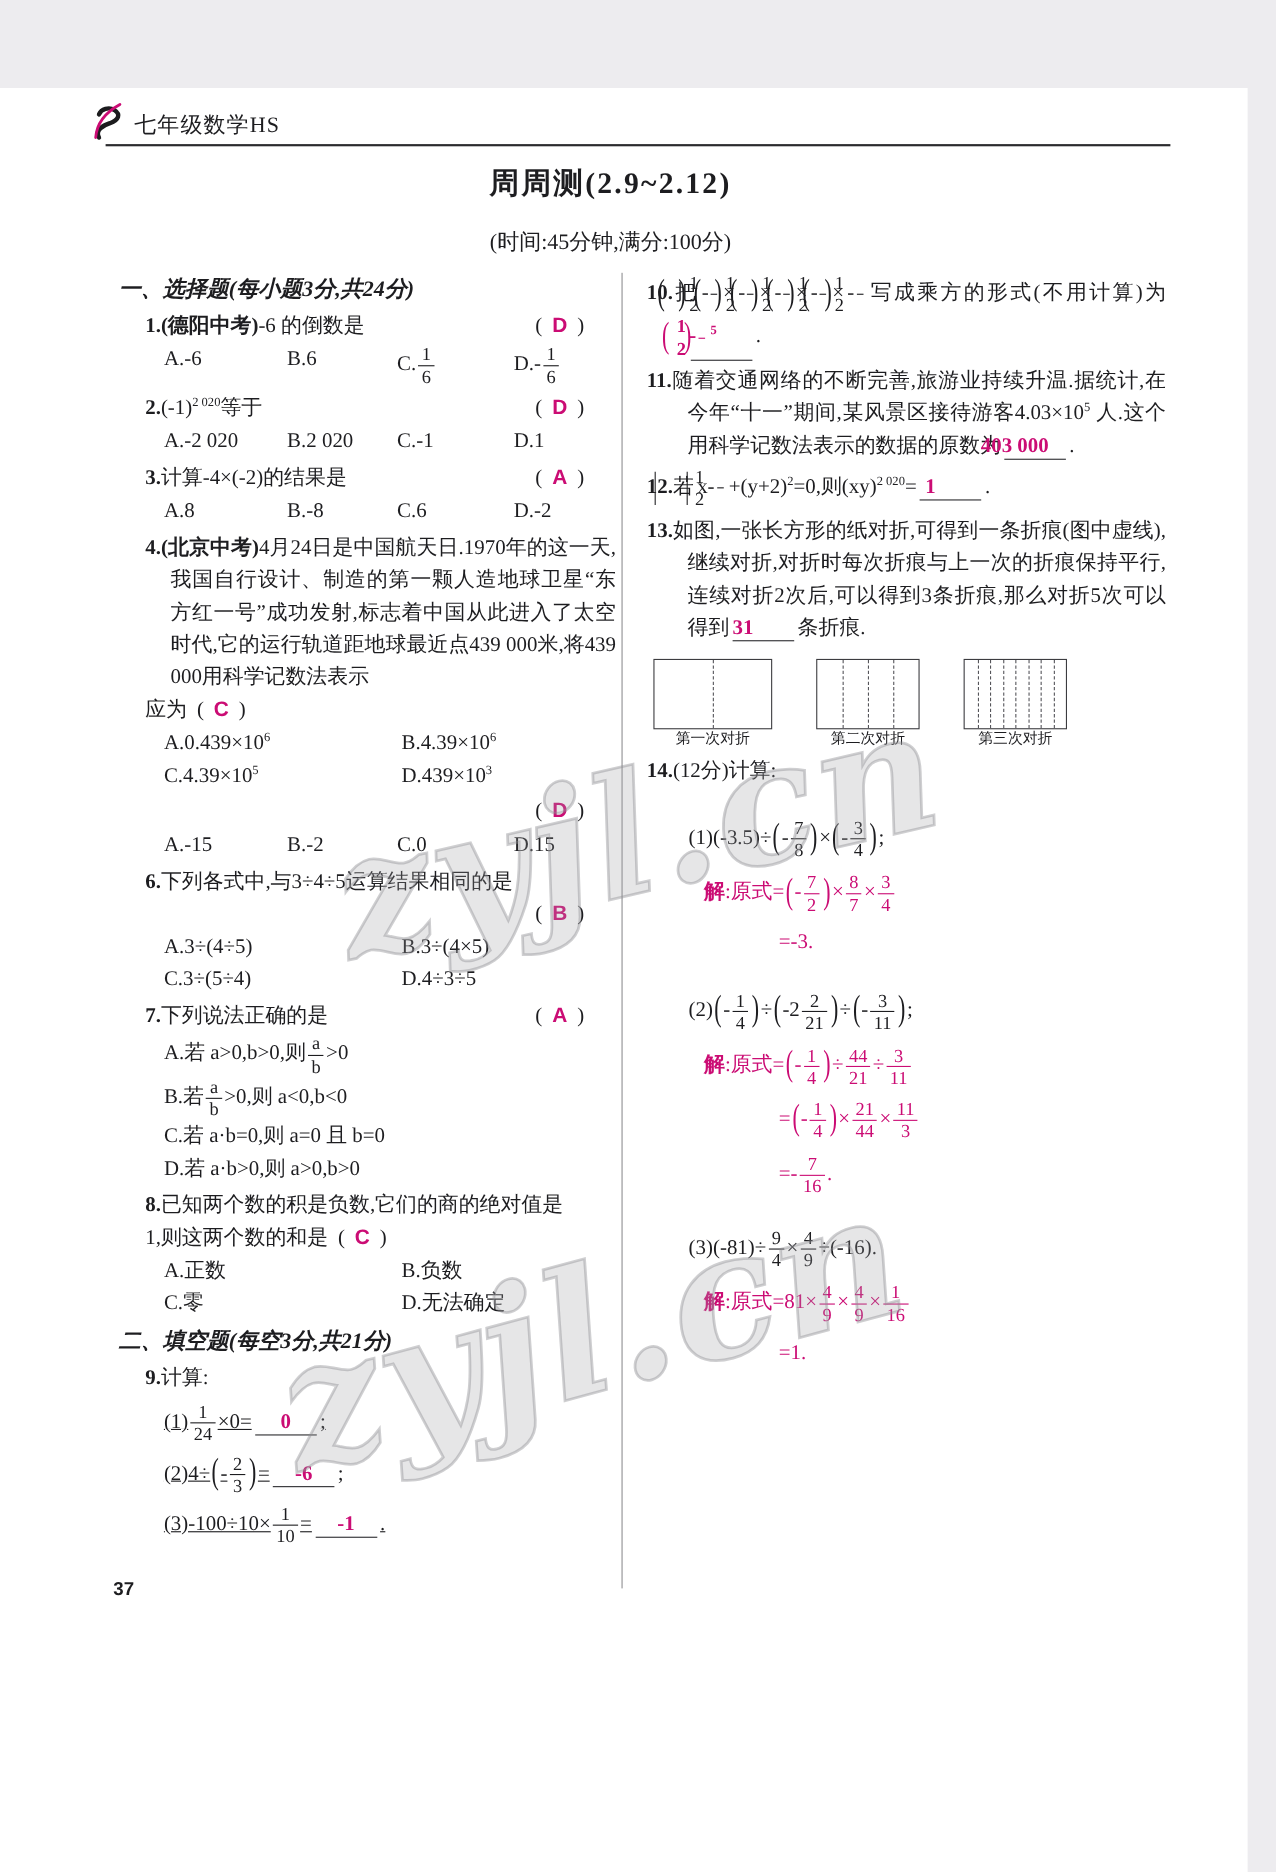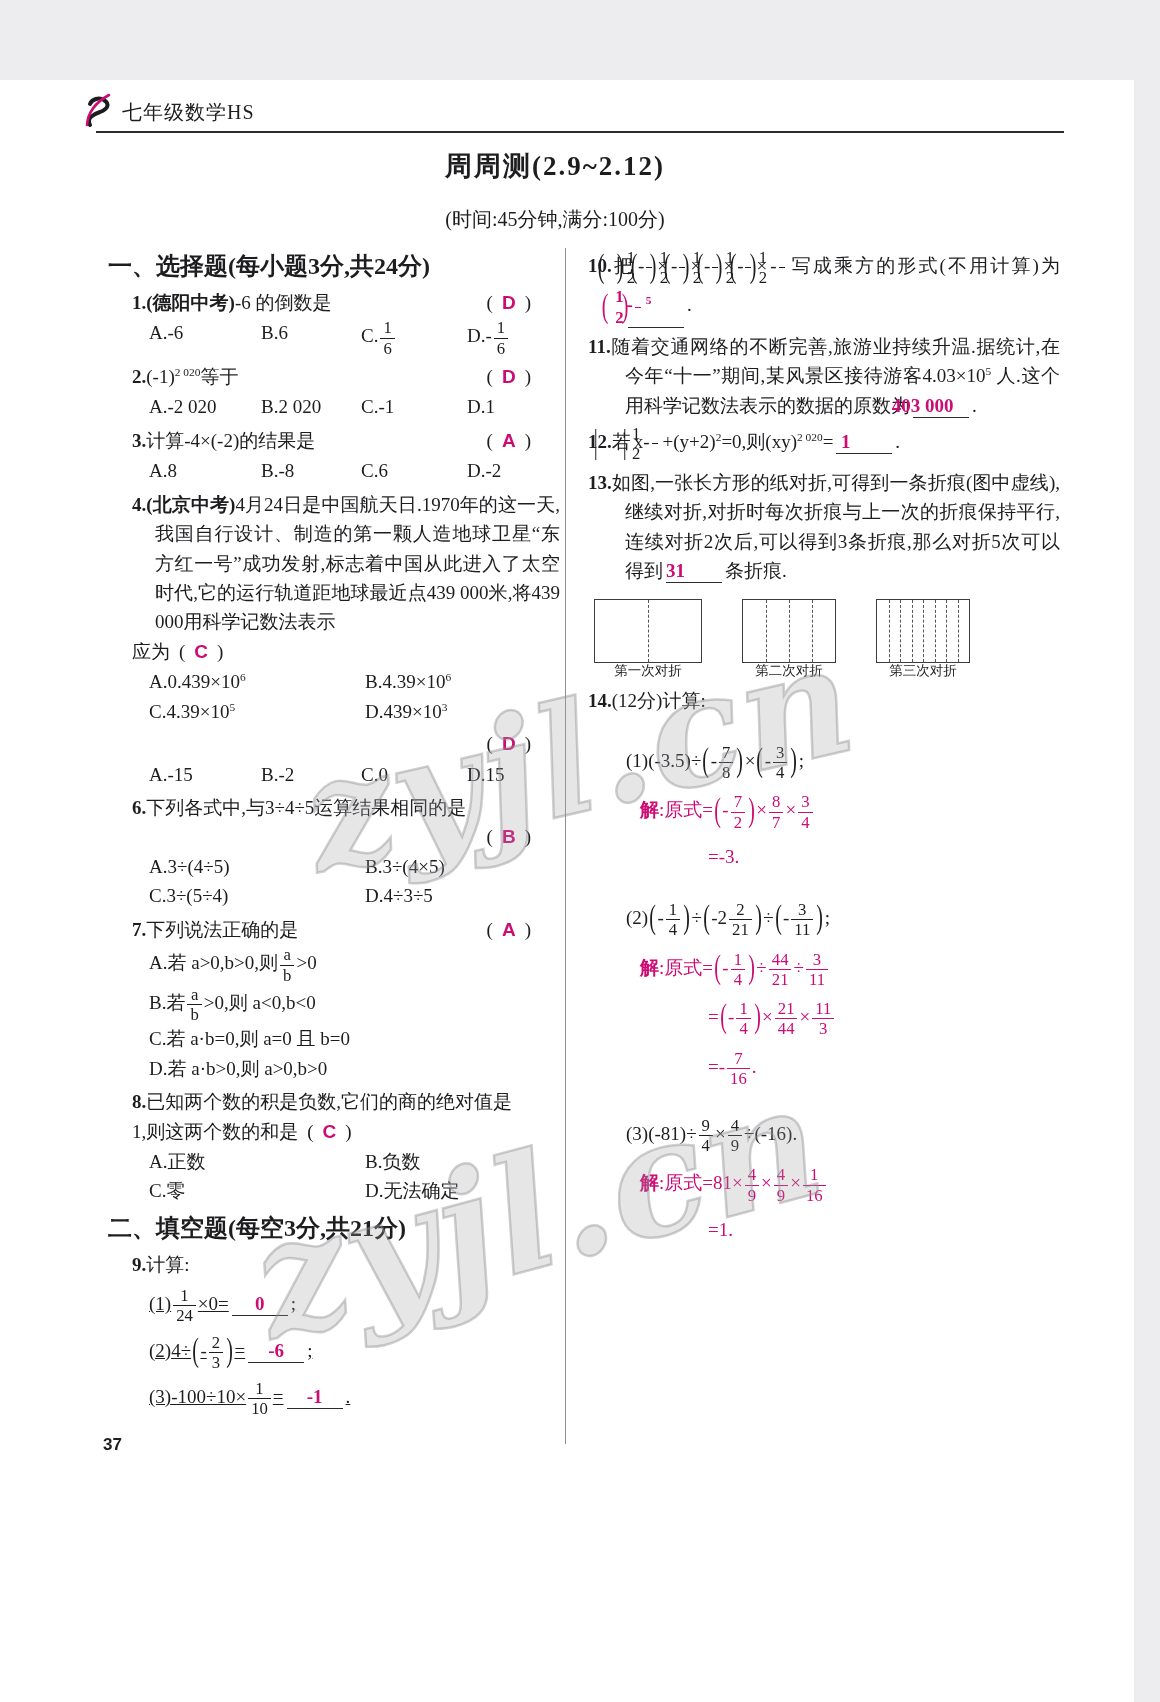--- a/index.html
+++ b/index.html
@@ -24,21 +24,21 @@
 
   .title{position:absolute;top:148px;left:0;width:1110px;text-align:center;font-size:27px;font-weight:700;margin:0;letter-spacing:2px;}
   .subtitle{position:absolute;top:206px;left:0;width:1110px;text-align:center;font-size:20px;}
 
   
   .columns{position:absolute;top:248px;left:108px;width:952px;display:flex;align-items:flex-start;}
   .colL{flex:0 0 452px;width:452px;}
   .divider{flex:0 0 1px;height:1196px;background:#8f8f92;margin-left:5px;}
   .colR{flex:1;padding-left:22px;min-width:0;}
 
-  .sec{font-weight:700;font-size:24px;line-height:1.5;margin:0 0 4px 0;}
+  .sec{font-weight:700;font-size:20px;line-height:1.5;margin:0 0 4px 0;font-style:italic;}
   .sec-n{font-weight:700;}
 
   .q{margin:0 0 4px 0;}
   .colL .q{margin-left:24px;}
   .stem{padding-left:23px;text-indent:-23px;text-align:justify;line-height:1.55;}
   .colR .stem{padding-left:37px;text-indent:-37px;}
   .qline{display:flex;justify-content:flex-start;align-items:baseline;line-height:1.55;}
   .qline .grow{flex:1;}
   .ansline{text-align:right;line-height:1.5;}
   .abox{white-space:nowrap;margin-right:20px;}

